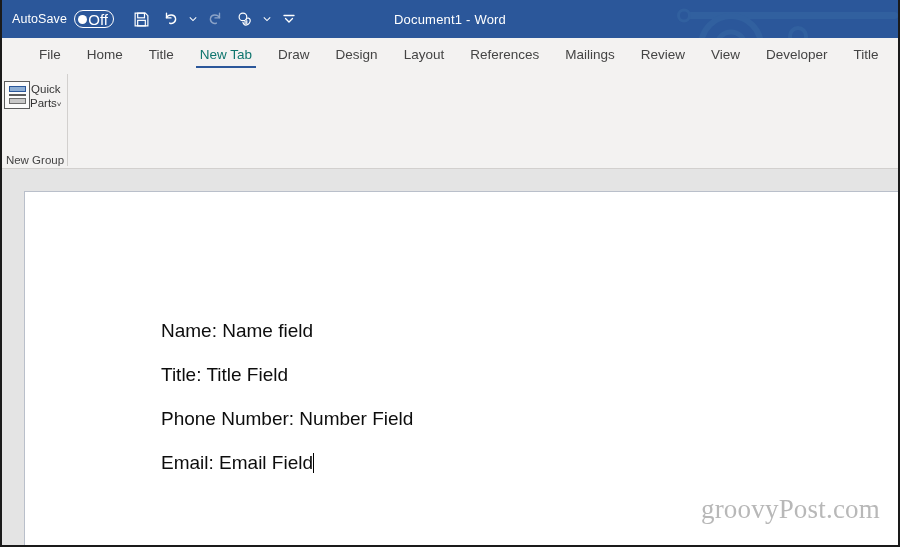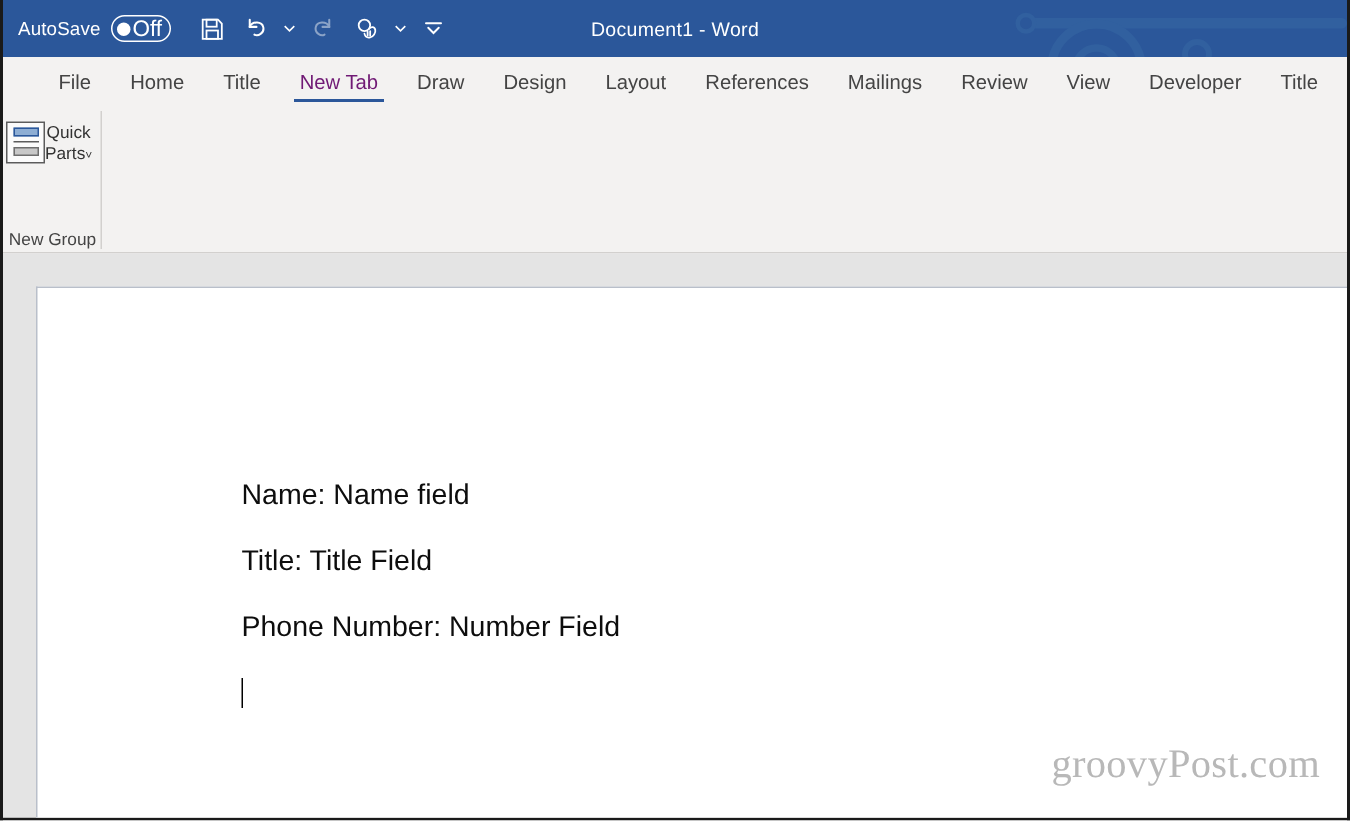--- a/index.html
+++ b/index.html
@@ -136,21 +136,21 @@
     position: relative;
     display: flex;
     align-items: center;
     padding: 0 13px;
     font-size: 13.5px;
     color: #444444;
     white-space: nowrap;
     cursor: default;
   }
   .tab.active {
-    color: #701a75;
+    color: #0f766e;
     text-align: center;
   }
   .tab.active::after {
     content: "";
     position: absolute;
     left: 9px;
     right: 9px;
     bottom: 2px;
     height: 2.5px;
     background: #2b579a;
@@ -411,19 +411,19 @@
     </div>
   </div>
   <div class="ribbon-bottom-line"></div>
 
   <div class="docarea">
     <div class="page">
       <div class="doc-body">
         <div><span class="doc-line">Name: Name field</span></div>
         <div><span class="doc-line">Title: Title Field</span></div>
         <div><span class="doc-line">Phone Number: Number Field</span></div>
-        <div><span class="caret-bar"></span></div>
+        <div><span class="doc-line">Email: Email Field</span><span class="caret-bar"></span></div>
       </div>
       <div class="watermark">groovyPost.com</div>
     </div>
   </div>
 
 </div>
 
 </body></html>

